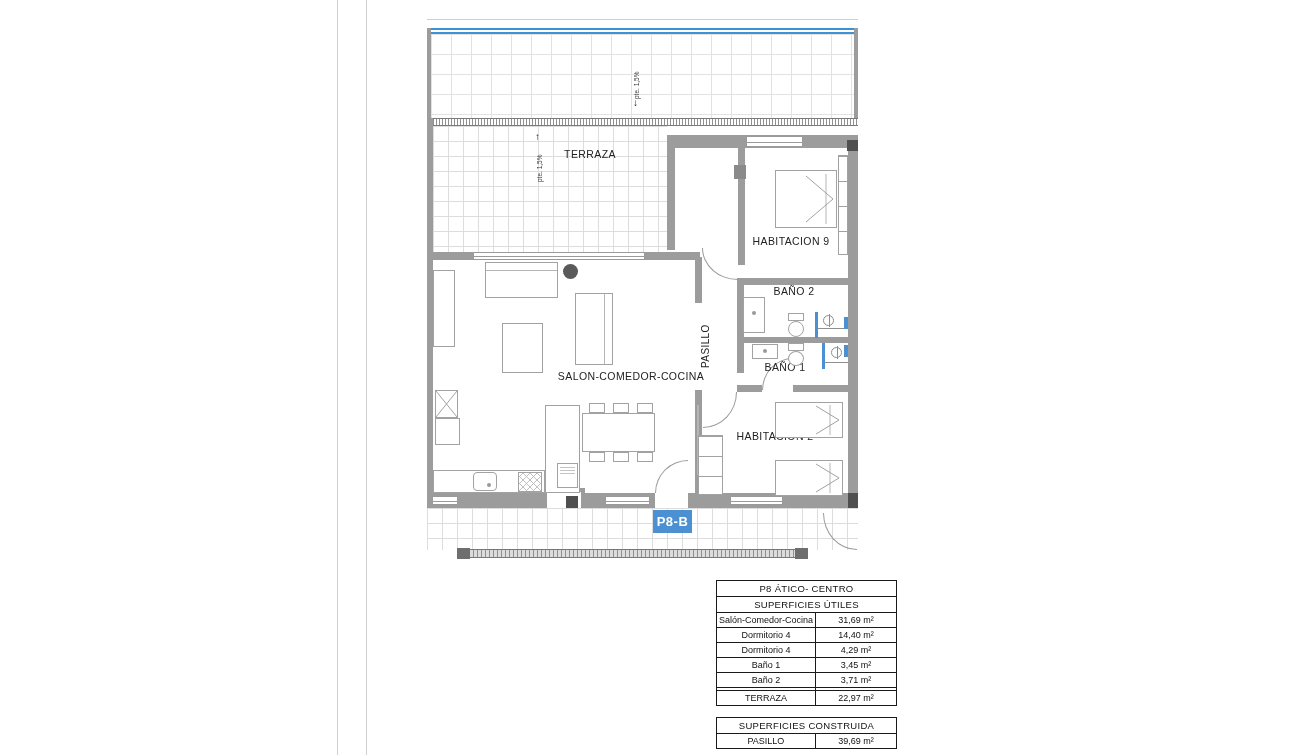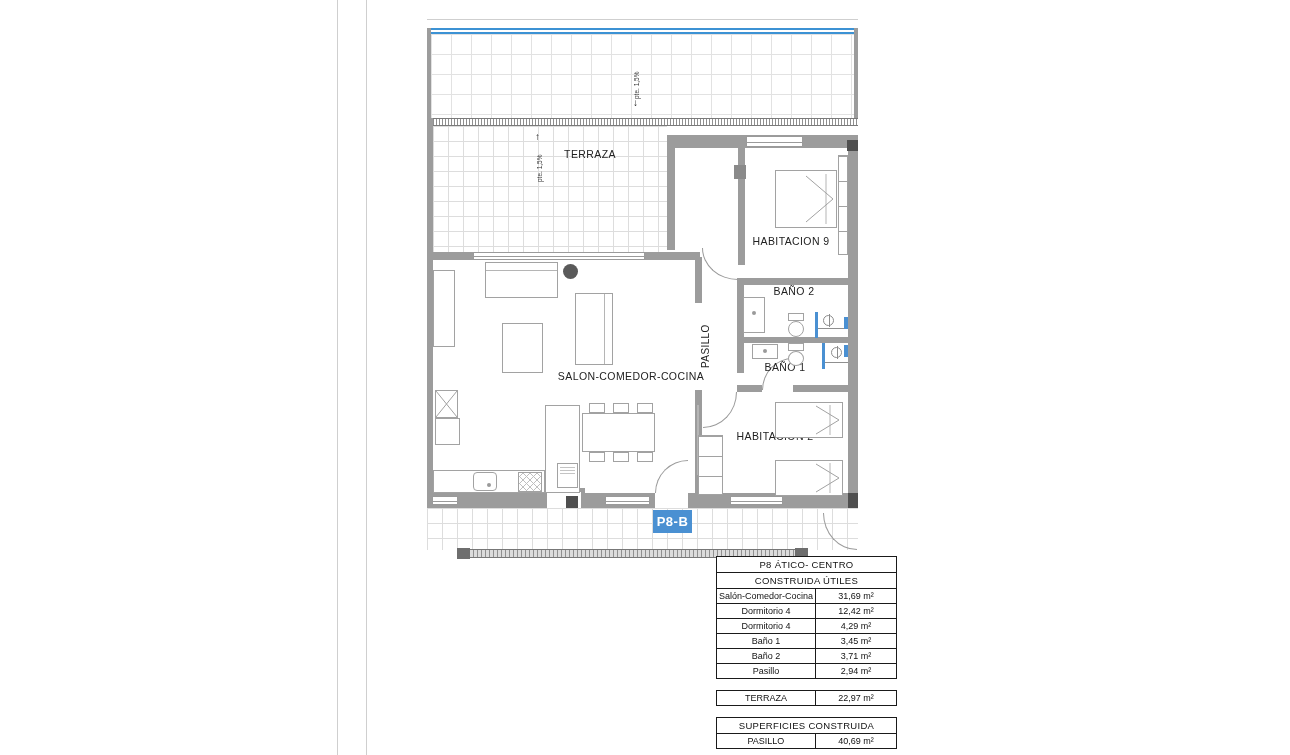--- a/index.html
+++ b/index.html
@@ -216,30 +216,30 @@
   <div class="furn seg" style="left:271px;top:420px;width:25px;height:60px;background-size:100% 20px"></div>
 
   <div class="abs grid15" style="left:0;top:493px;width:431px;height:42px"></div>
   <div class="badge" style="left:226px;top:495px;width:39px;height:23px">P8-B</div>
   <div class="arc arc-bl" style="left:396px;top:498px;width:34px;height:37px"></div>
   <div class="rail" style="left:33px;top:534px;width:348px;height:9px"></div>
   <div class="post" style="left:30px;top:533px;width:13px;height:11px"></div>
   <div class="post" style="left:368px;top:533px;width:13px;height:11px"></div>
 </div>
 
-<div class="tbl" style="left:716px;top:556px">
+<div class="tbl" style="left:716px;top:580px">
   <div class="hd">P8 ÁTICO- CENTRO</div>
-  <div class="hd">CONSTRUIDA ÚTILES</div>
+  <div class="hd">SUPERFICIES ÚTILES</div>
   <div class="row">
     <div class="cl">Salón-Comedor-Cocina</div>
     <div class="cr">31,69 m²</div>
   </div>
   <div class="row">
     <div class="cl">Dormitorio 4</div>
-    <div class="cr">12,42 m²</div>
+    <div class="cr">14,40 m²</div>
   </div>
   <div class="row">
     <div class="cl">Dormitorio 4</div>
     <div class="cr">4,29 m²</div>
   </div>
   <div class="row">
     <div class="cl">Baño 1</div>
     <div class="cr">3,45 m²</div>
   </div>
   <div class="row">
@@ -256,15 +256,15 @@
   <div class="row">
     <div class="cl">TERRAZA</div>
     <div class="cr">22,97 m²</div>
   </div>
 </div>
 
 <div class="tbl" style="left:716px;top:717px">
   <div class="hd" style="border-bottom:1px solid #1a1a1a">SUPERFICIES CONSTRUIDA</div>
   <div class="row">
     <div class="cl">PASILLO</div>
-    <div class="cr">40,69 m²</div>
+    <div class="cr">39,69 m²</div>
   </div>
 </div>
 
 </body></html>

